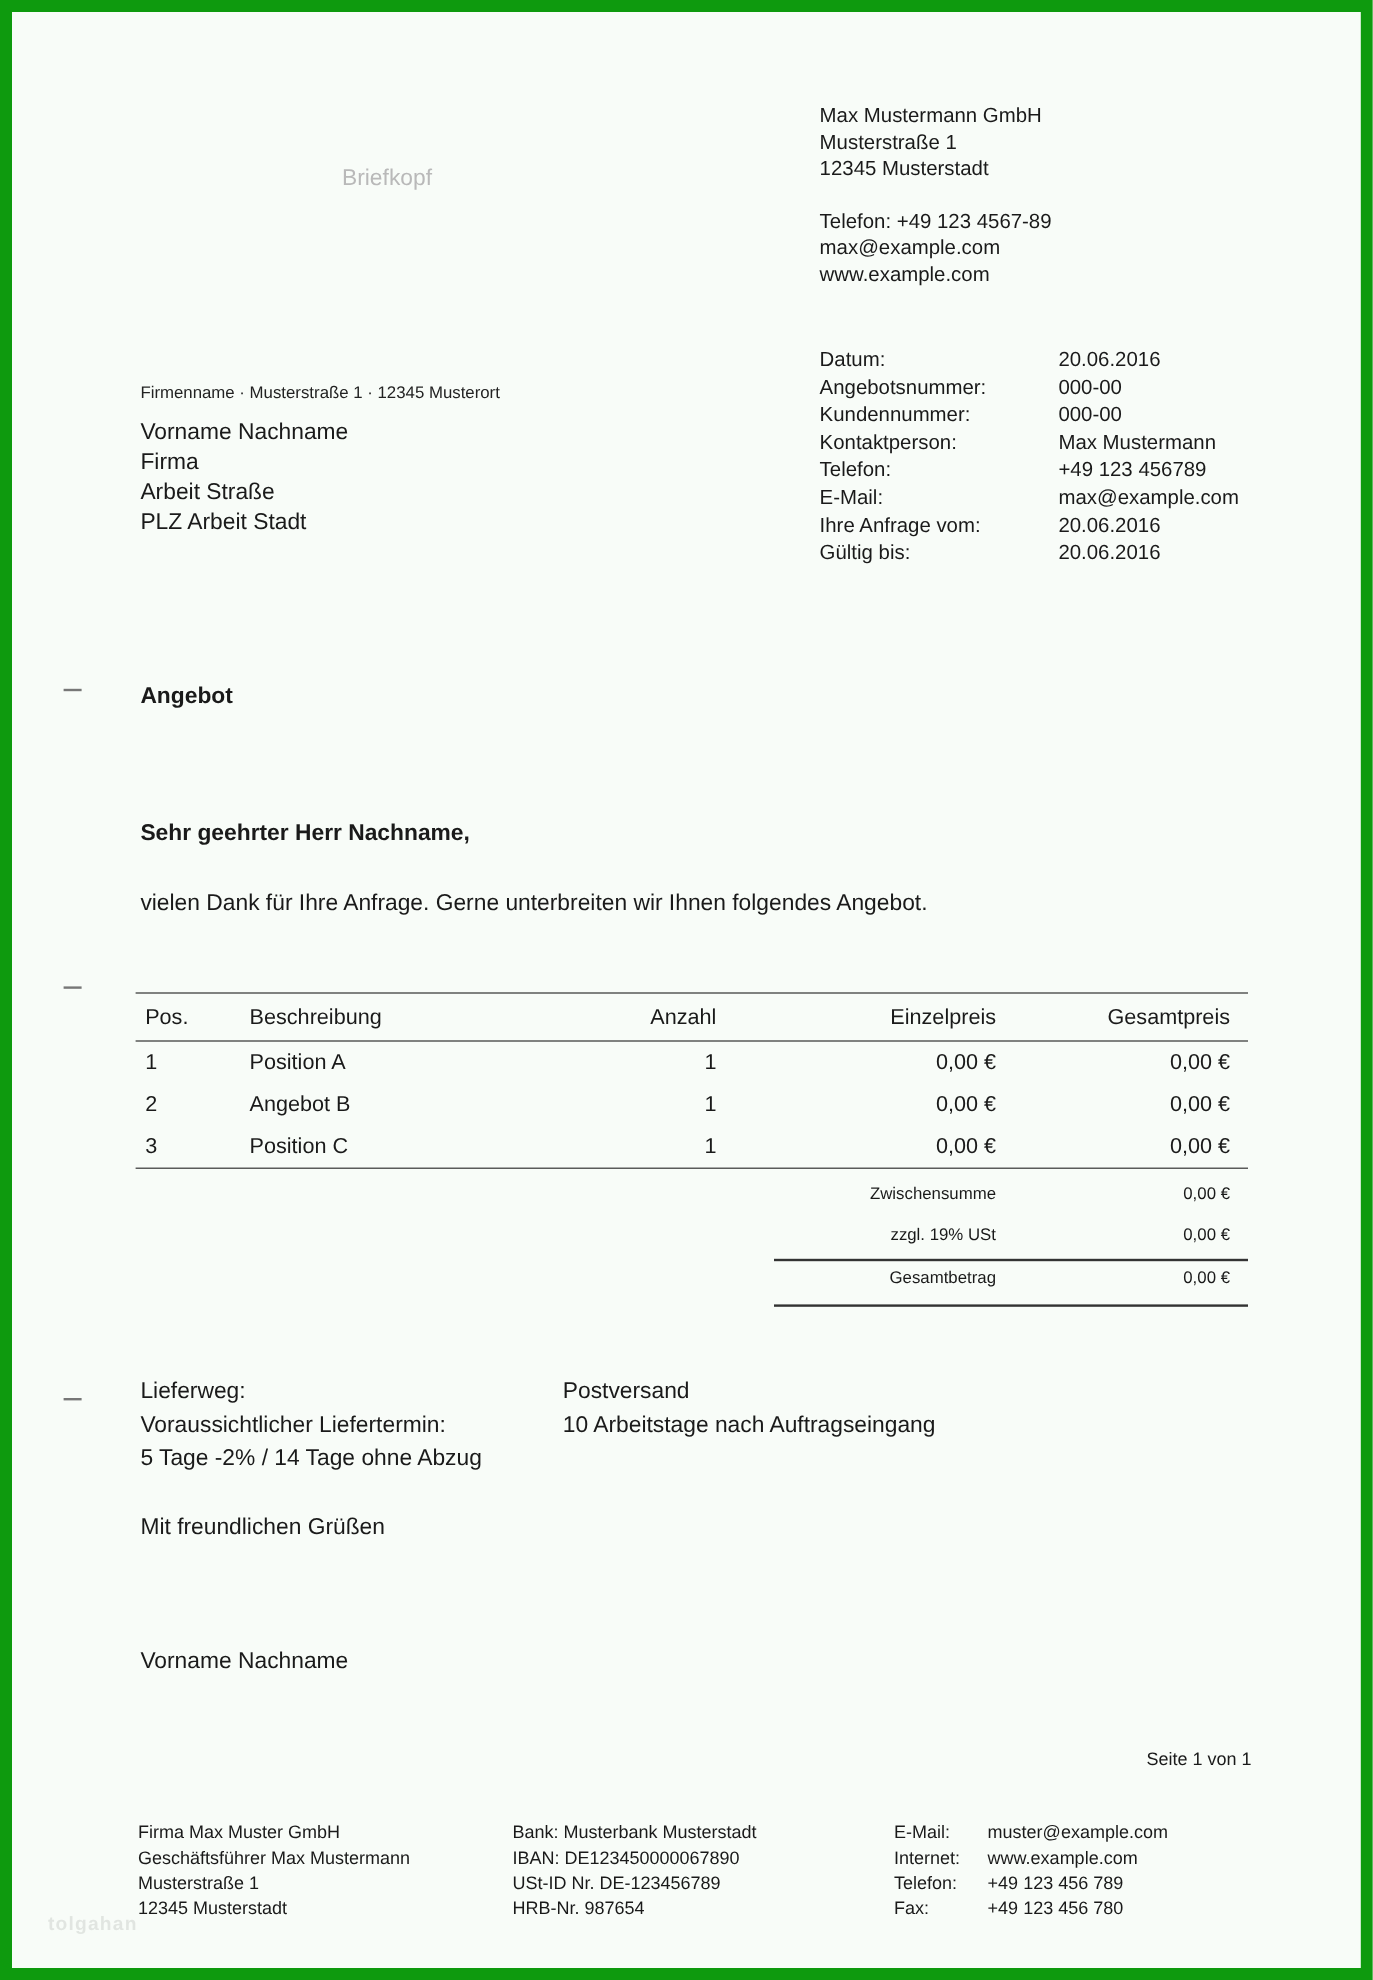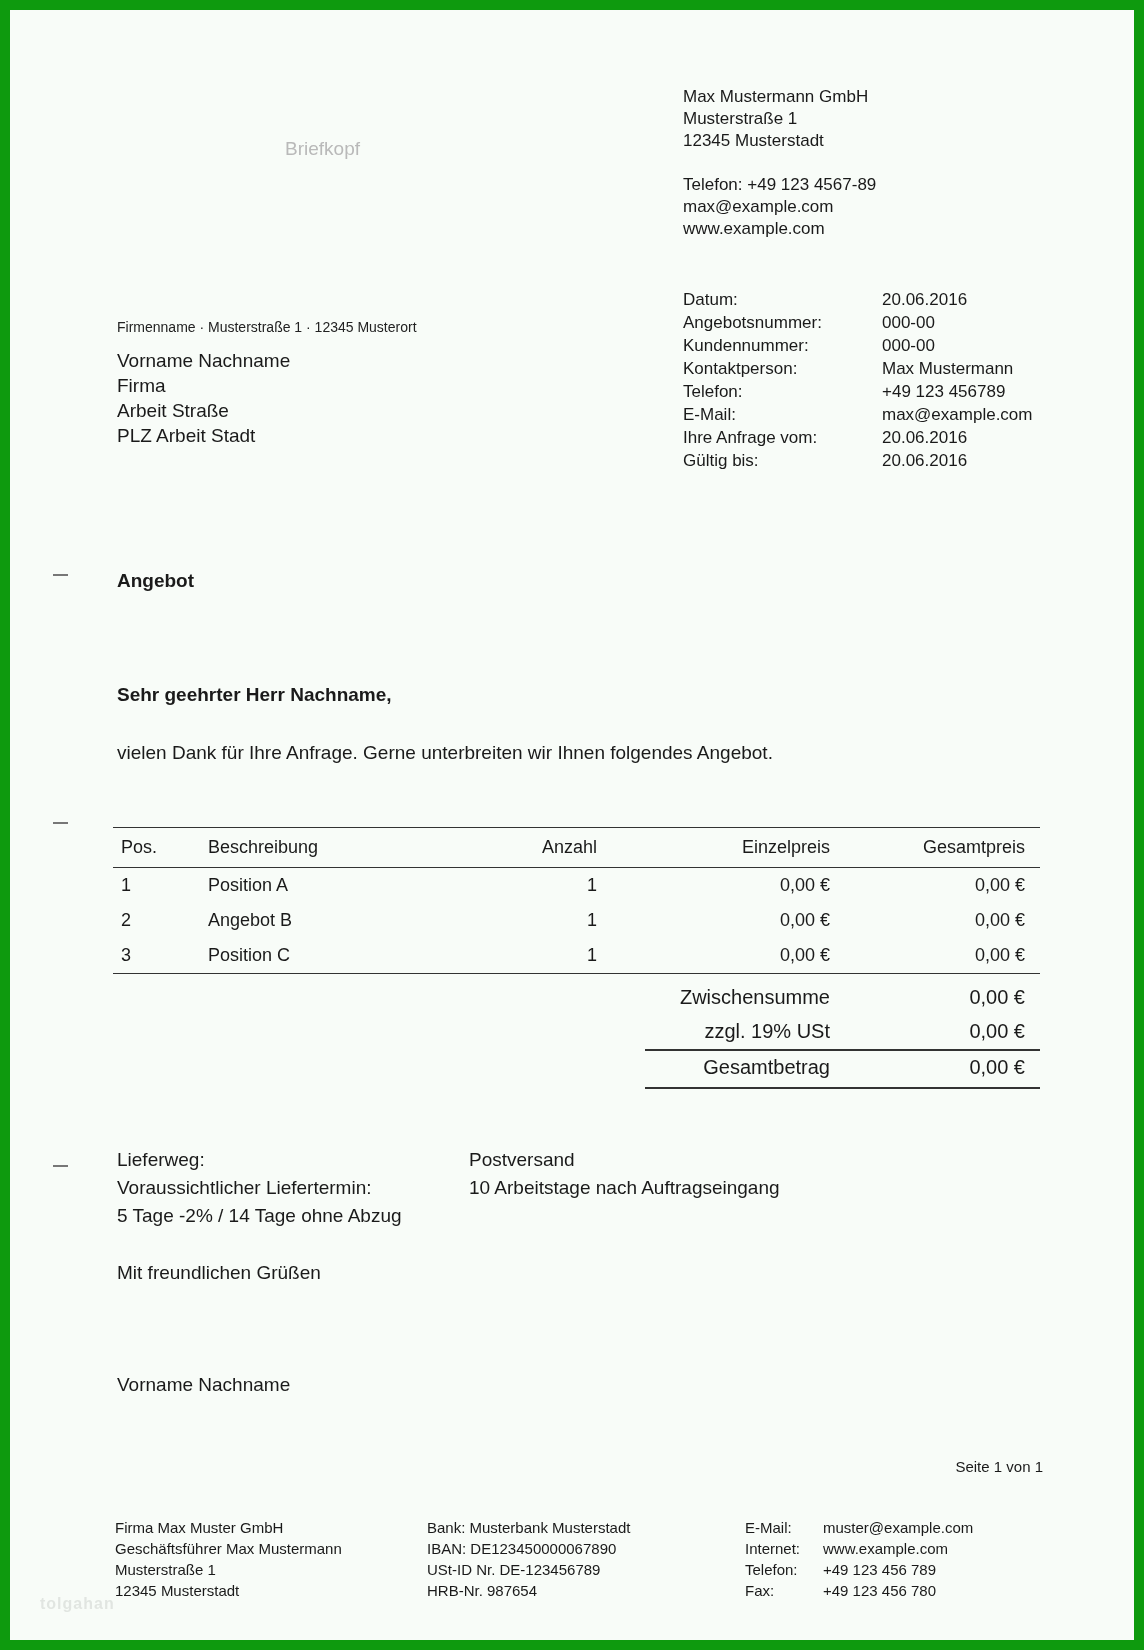--- a/index.html
+++ b/index.html
@@ -28,21 +28,21 @@
   .items-table{width:927px;font-size:18px;}
   .tr{display:flex;align-items:center;}
   .tr.header{height:39px;border-top:1.5px solid #333;border-bottom:1.5px solid #333;}
   .tr.item{height:35px;}
   .tr.last{border-bottom:1.5px solid #333;}
   .c-pos{width:95px;flex:none;padding-left:8px;box-sizing:border-box;}
   .c-desc{width:310px;flex:none;}
   .c-qty{width:94px;flex:none;text-align:right;padding-right:15px;box-sizing:border-box;}
   .c-unit{width:233px;flex:none;text-align:right;padding-right:15px;box-sizing:border-box;}
   .c-total{width:195px;flex:none;text-align:right;padding-right:15px;box-sizing:border-box;}
-  .totals-row{width:927px;display:flex;font-size:20px;}
+  .totals-row{width:927px;display:flex;font-size:14px;}
   .t-label{width:732px;flex:none;text-align:right;padding-right:15px;box-sizing:border-box;}
   .t-value{width:195px;flex:none;text-align:right;padding-right:15px;box-sizing:border-box;}
   .totals-line{height:1.5px;background:#333;width:395px;}
   .cond-block{font-size:19px;line-height:28px;}
   .cond-row{display:flex;}
   .cond-label{width:352px;flex:none;}
   .page-indicator{font-size:15px;}
   .footer{font-size:15px;line-height:21px;}
   .footer-col3-row{display:flex;}
   .f-label{width:78px;flex:none;}

